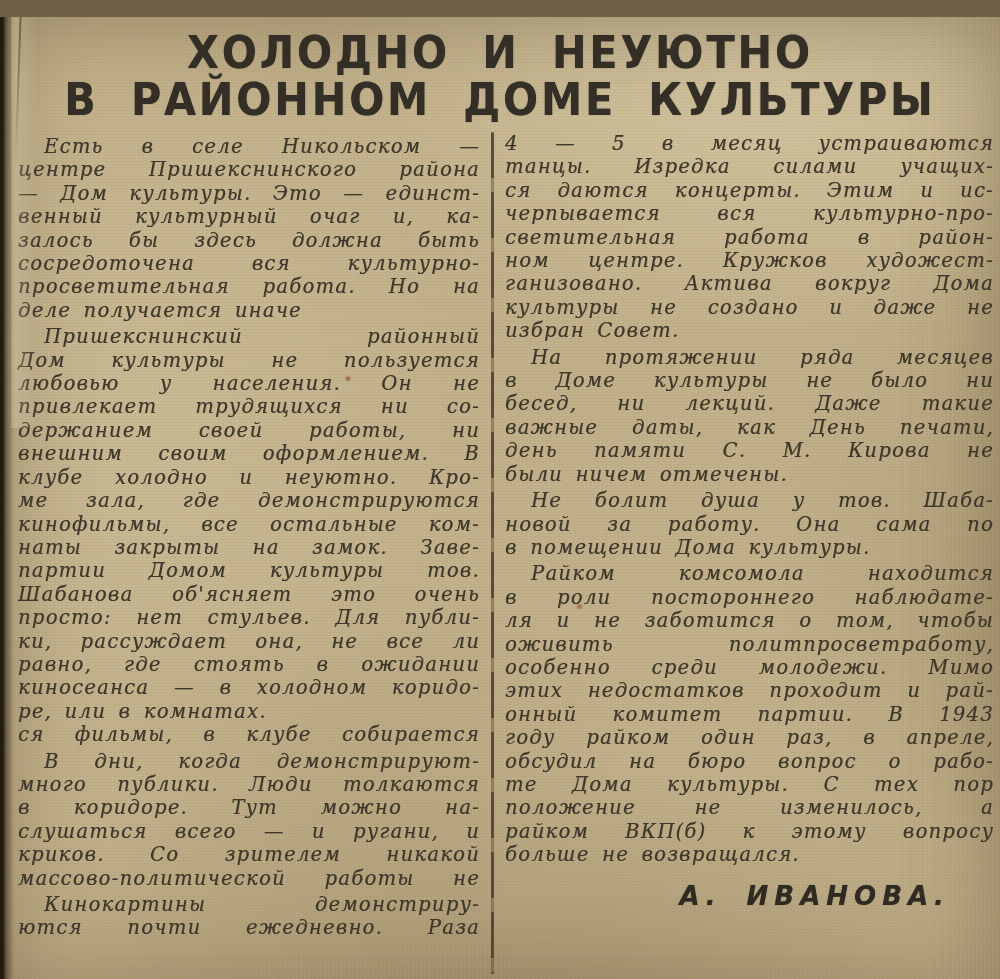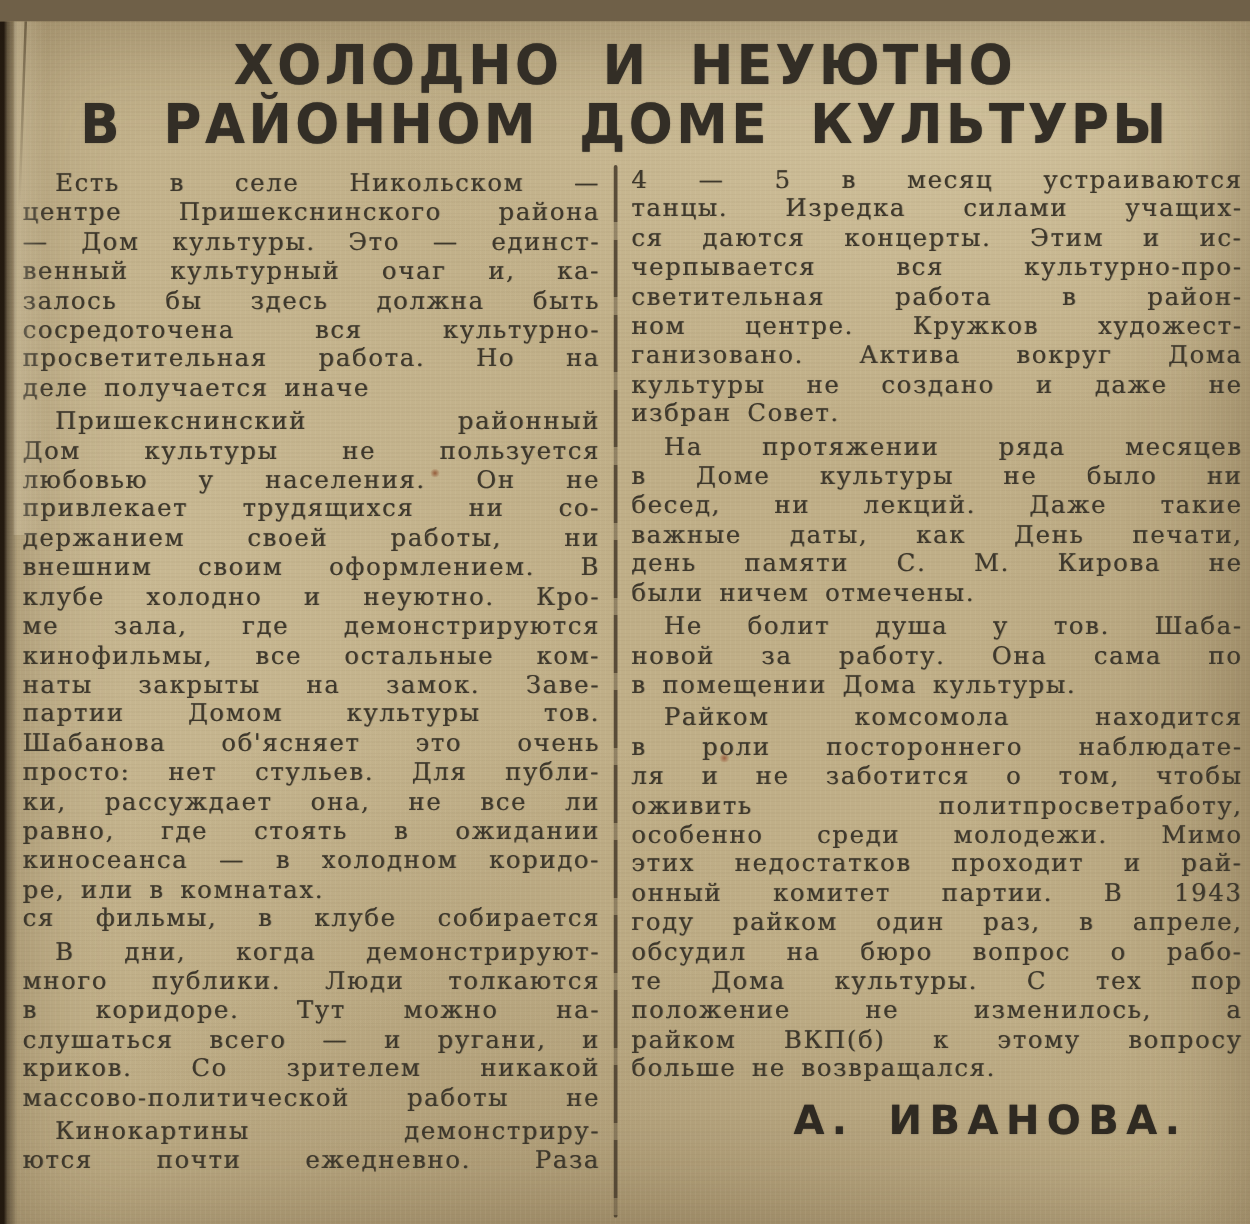--- a/index.html
+++ b/index.html
@@ -63,20 +63,21 @@
   .columns{
     position:relative;z-index:1;
     display:flex;
     padding:9px 6px 0 18px;
   }
   .col{
     font-size:19.5px;line-height:23.4px;
     color:var(--ink);
     letter-spacing:1.3px;word-spacing:5px;
     text-shadow:.5px 0 .6px rgba(62,56,44,.55);
+    font-style:italic;
   }
   .col-left{width:462px;}
   .col-right{flex:1;min-width:0;}
   .divider{
     width:3px;height:842px;
     margin:0 11px 0 11px;
     align-self:flex-start;
     background:repeating-linear-gradient(180deg,
       rgba(74,62,45,.88) 0 46px,
       rgba(74,62,45,.40) 46px 60px);
@@ -84,21 +85,21 @@
   }
   .line{
     text-align:justify;
     text-align-last:justify;
   }
   .line.indent{text-indent:26px;margin-top:3px;}
   .line.end{text-align-last:left;}
   .byline{
     font-family:"DejaVu Sans", sans-serif;
     font-weight:bold;
-    font-size:32px;
+    font-size:26px;
     letter-spacing:6px;word-spacing:10px;
     color:#2f2a22;
     text-align:right;
     padding-right:44px;
     margin-top:18px;
     text-shadow:0 0 1px rgba(47,42,34,.6);
   }
   .rule-fragment-1{
     position:absolute;left:377px;top:965px;width:116px;height:3px;z-index:2;
     background:#41372a;opacity:.85;border-radius:2px;transform:rotate(-.4deg);

